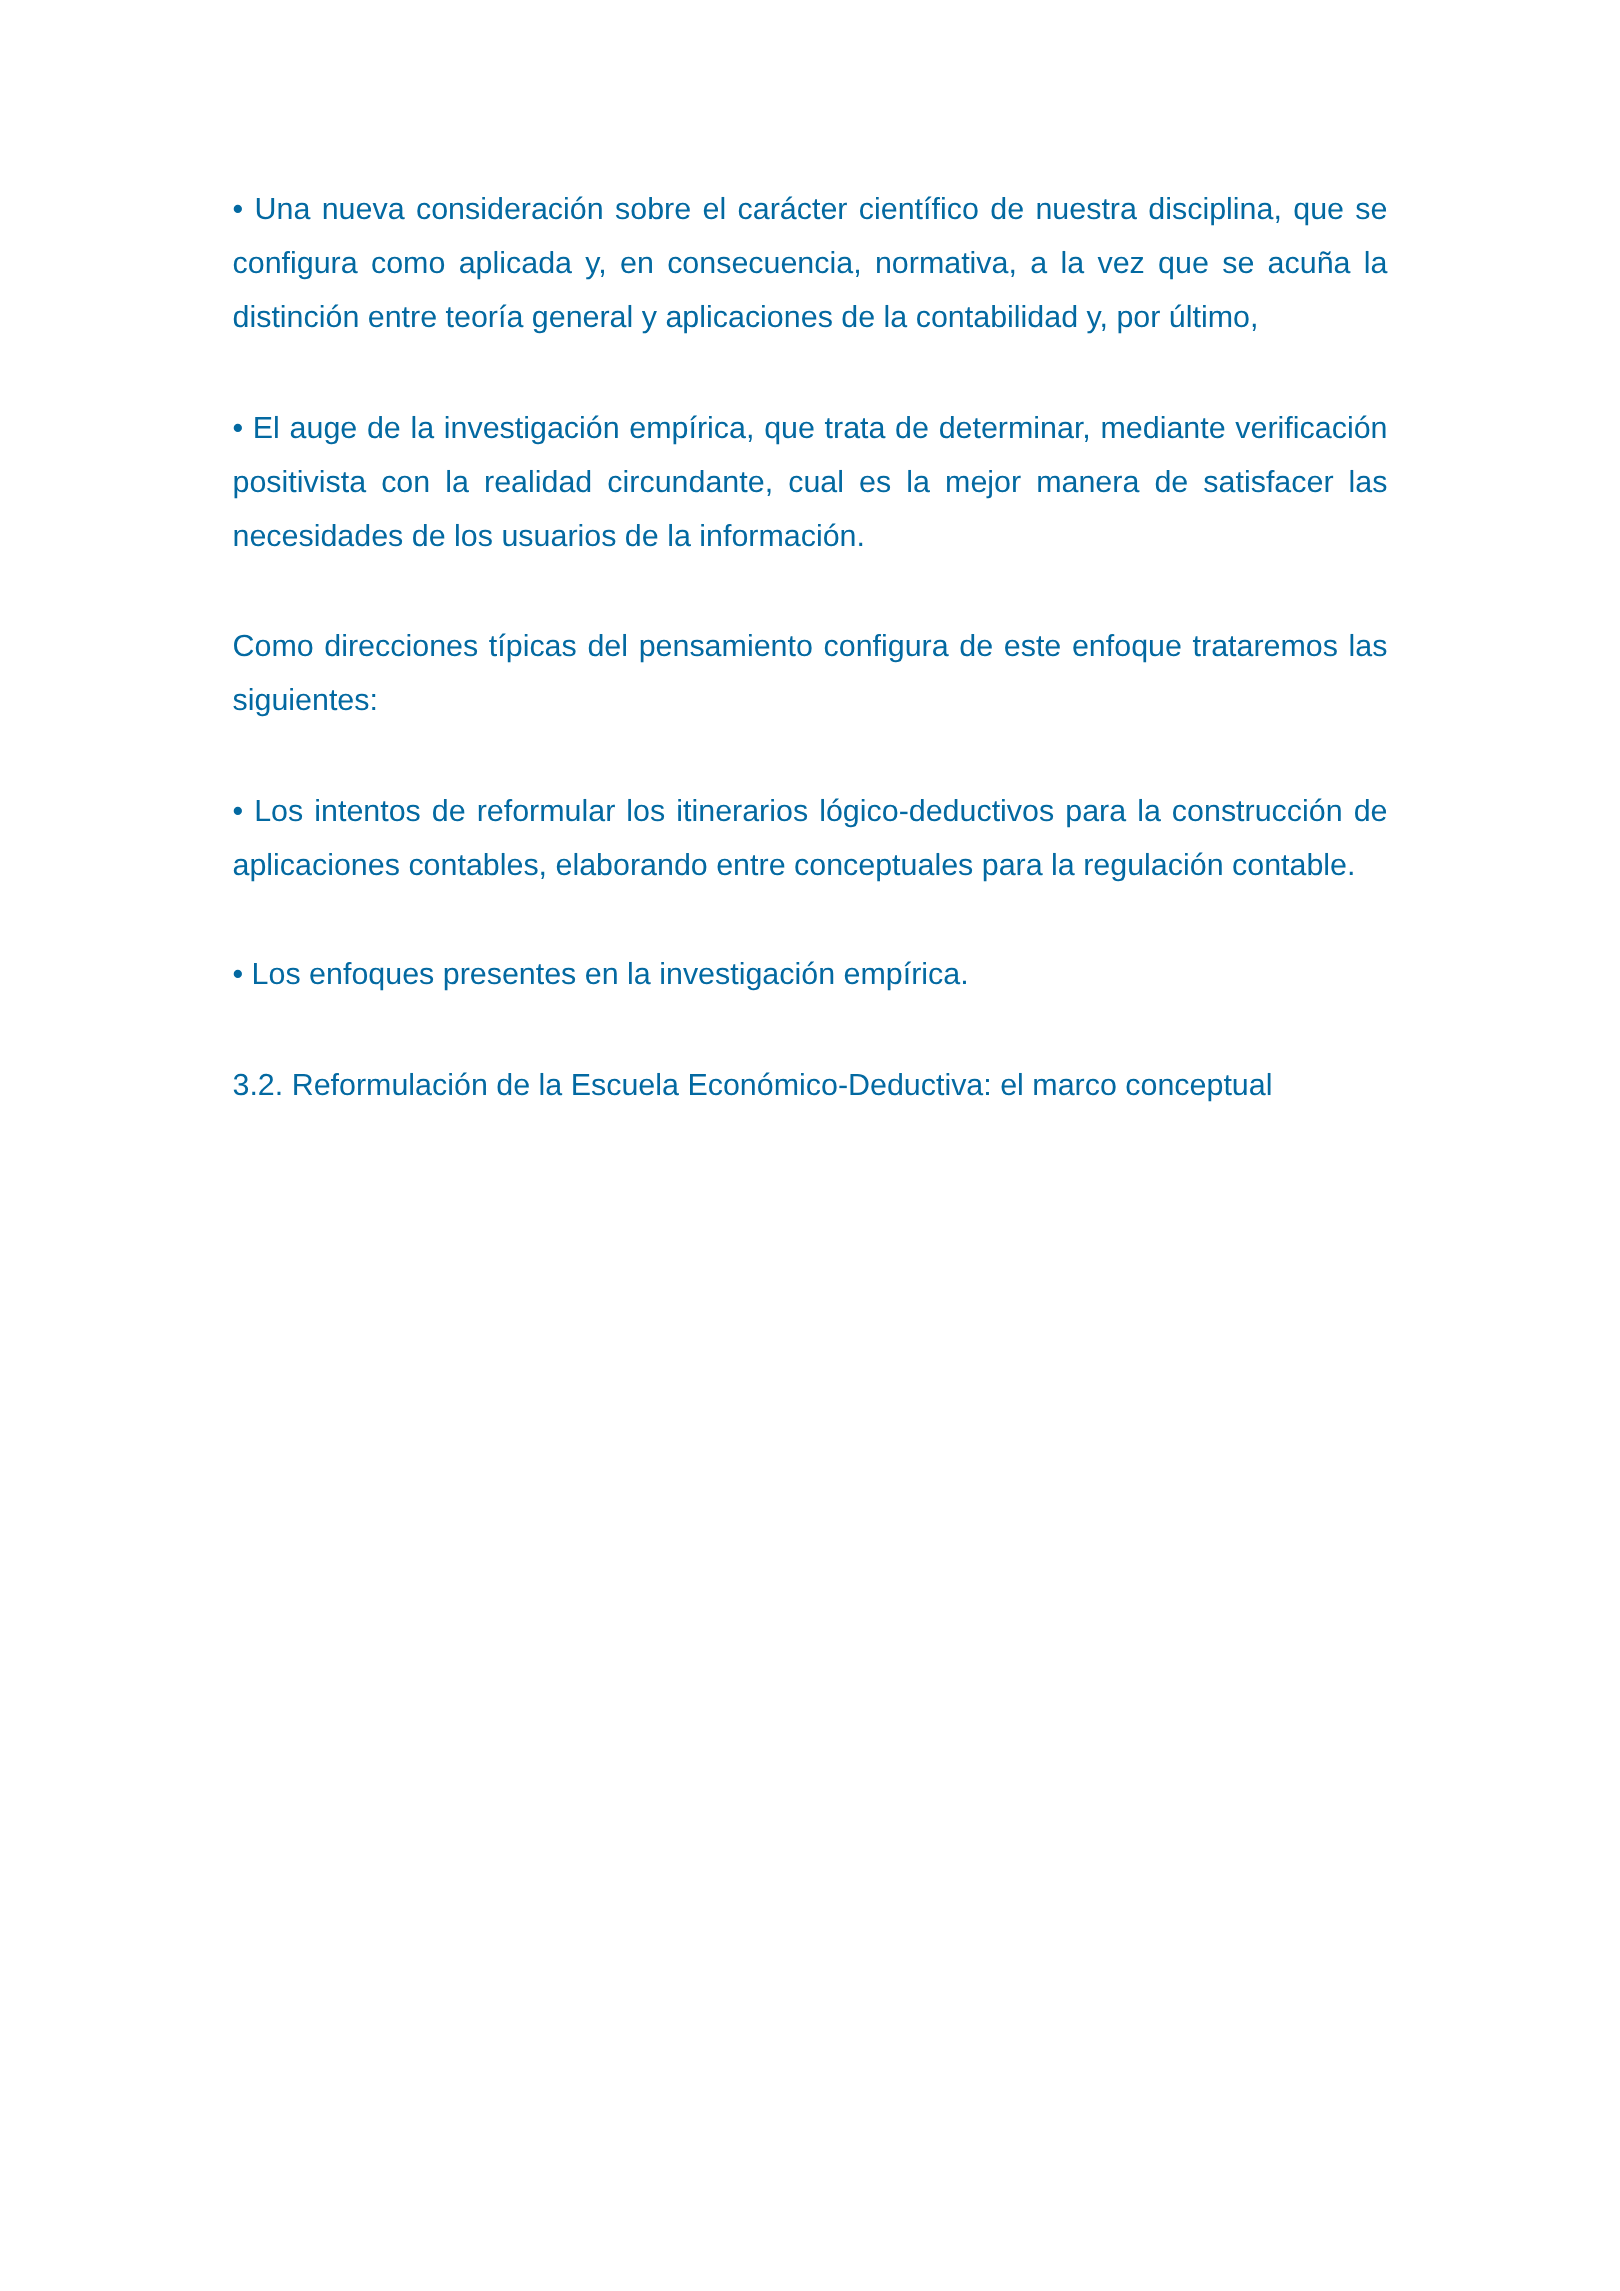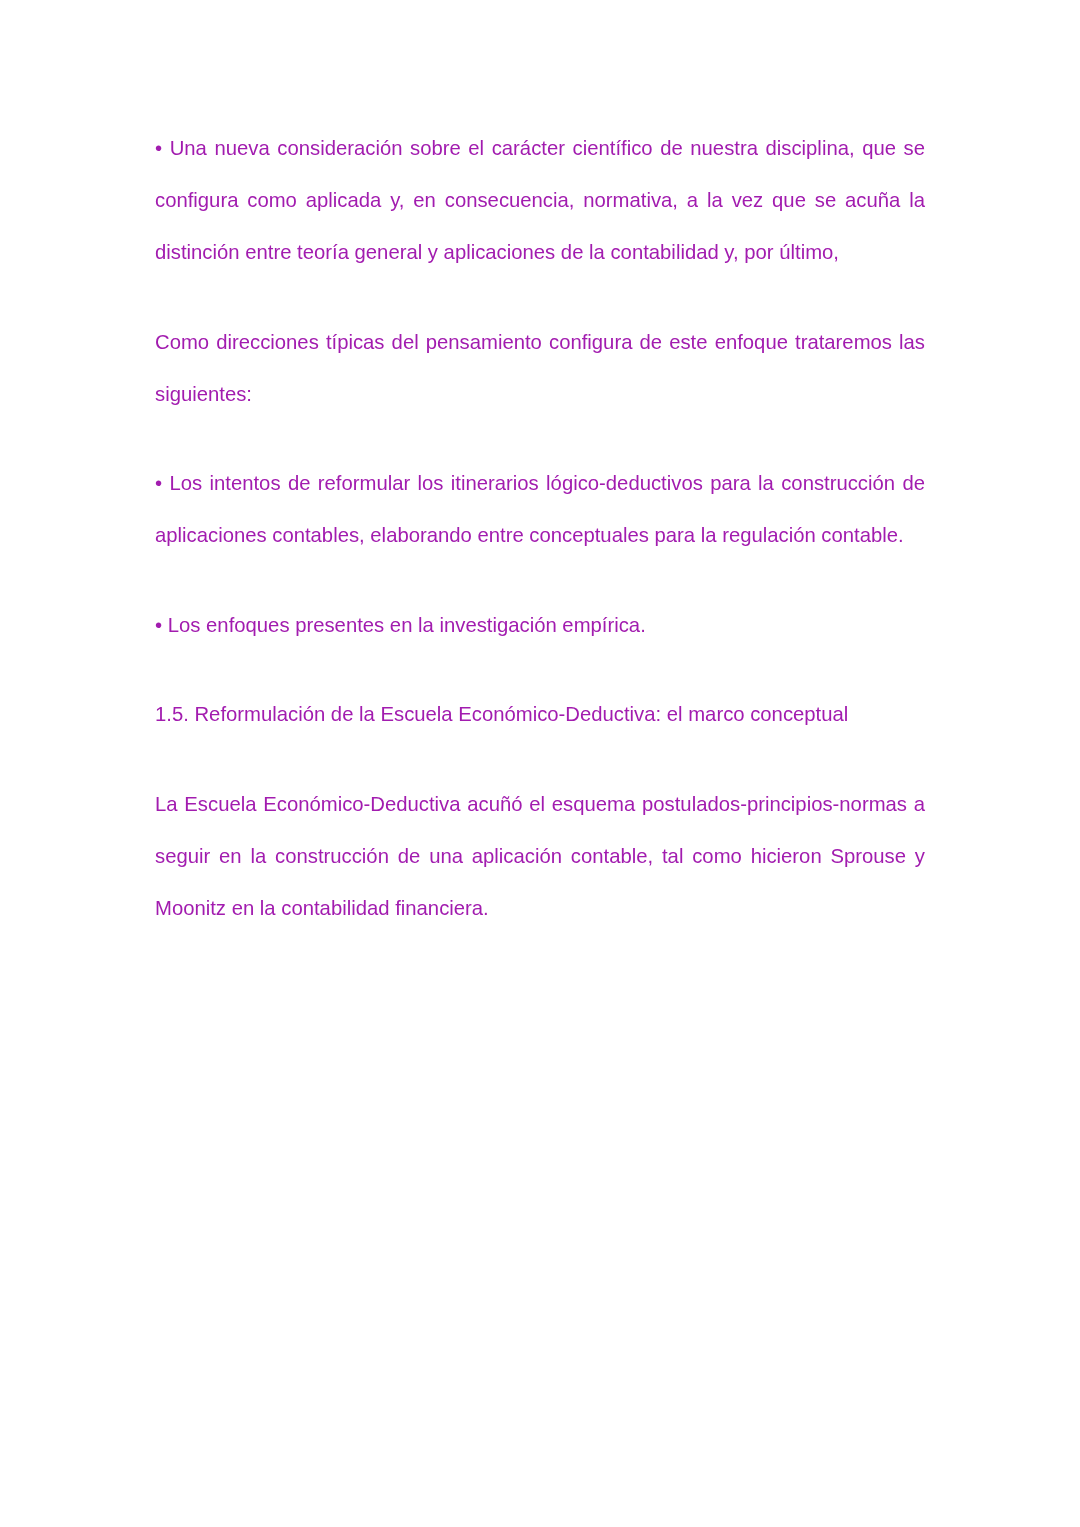--- a/index.html
+++ b/index.html
@@ -13,35 +13,35 @@
       position: relative;
       overflow: hidden;
     }
     .page {
       position: absolute;
       left: 155px;
       top: 122px;
       width: 770px;
       font-family: "Liberation Sans", sans-serif;
       font-size: 20.3px;
-      line-height: 52px;
-      color: #a21caf;
+      line-height: 36px;
+      color: #0369a1;
     }
     .para {
       margin: 0 0 37.6px 0;
       text-align: justify;
       text-align-last: left;
     }
     .para.nojust {
       text-align: right;
     }
   </style>
 </head>
 <body>
 
 <div class="page">
   <p class="para">• Una nueva consideración sobre el carácter científico de nuestra disciplina, que se configura como aplicada y, en consecuencia, normativa, a la vez que se acuña la distinción entre teoría general y aplicaciones de la contabilidad y, por último,</p>
+  <p class="para">• El auge de la investigación empírica, que trata de determinar, mediante verificación positivista con la realidad circundante, cual es la mejor manera de satisfacer las necesidades de los usuarios de la información.</p>
   <p class="para">Como direcciones típicas del pensamiento configura de este enfoque trataremos las siguientes:</p>
   <p class="para">• Los intentos de reformular los itinerarios lógico-deductivos para la construcción de aplicaciones contables, elaborando entre conceptuales para la regulación contable.</p>
   <p class="para nojust">• Los enfoques presentes en la investigación empírica.</p>
-  <p class="para nojust">1.5. Reformulación de la Escuela Económico-Deductiva: el marco conceptual</p>
-  <p class="para">La Escuela Económico-Deductiva acuñó el esquema postulados-principios-normas a seguir en la construcción de una aplicación contable, tal como hicieron Sprouse y Moonitz en la contabilidad financiera.</p>
+  <p class="para nojust">3.2. Reformulación de la Escuela Económico-Deductiva: el marco conceptual</p>
 </div>
 
 </body></html>

